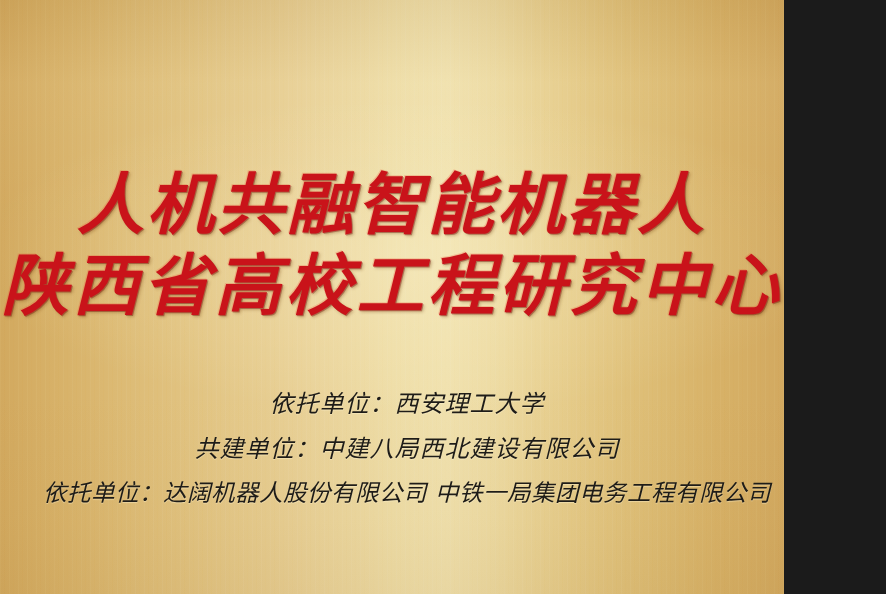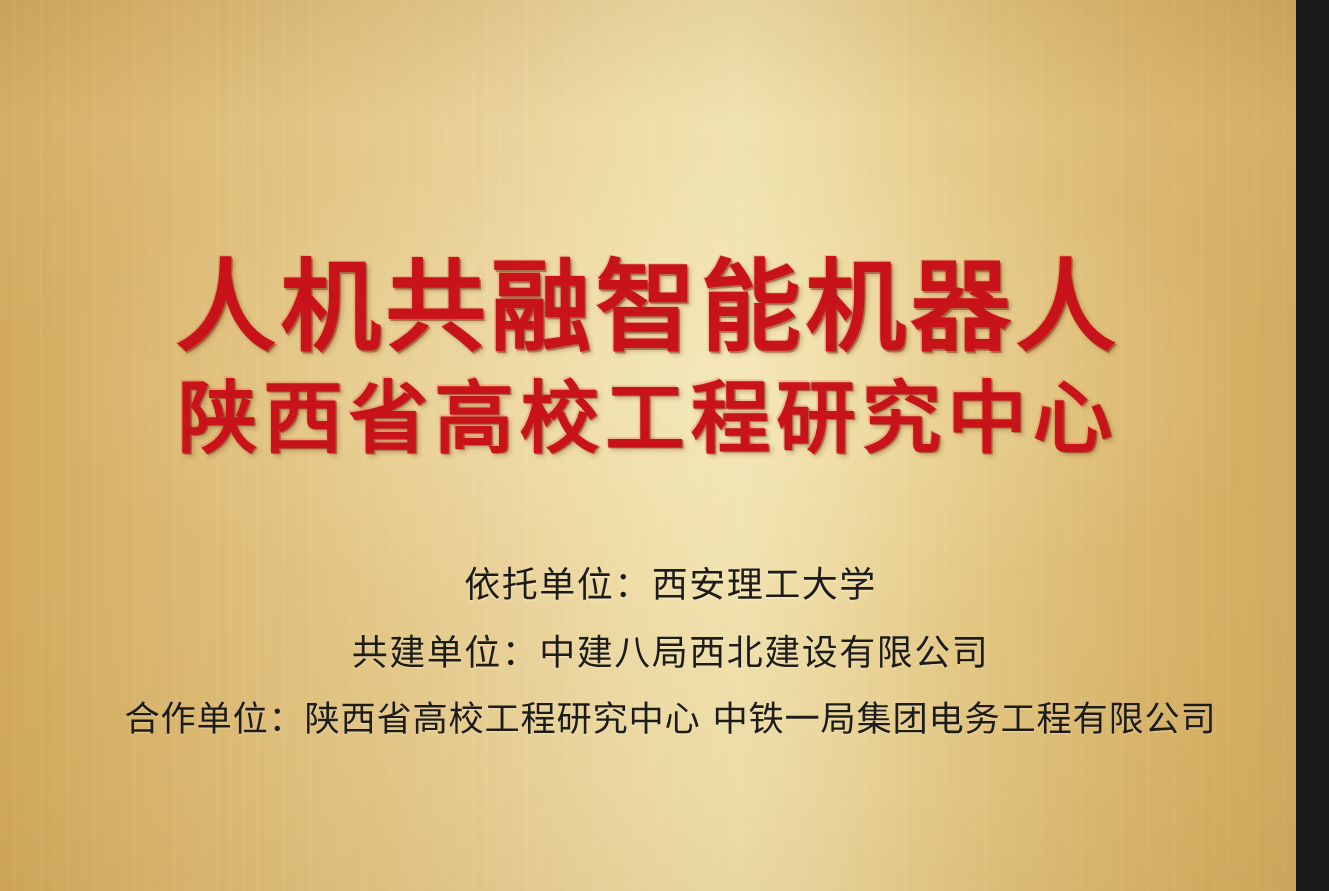--- a/index.html
+++ b/index.html
@@ -4,41 +4,42 @@
 <title>人机共融智能机器人 陕西省高校工程研究中心</title>
 <style>
   html, body {
     margin: 0;
     padding: 0;
     background: #1b1b1b;
   }
 
   #plaque {
     position: relative;
-    width: 864px;
+    width: 784px;
     height: 594px;
     overflow: hidden;
     font-family: "Liberation Sans", "DejaVu Sans", sans-serif;
     
     background:
       linear-gradient(
         90deg,
         #d2a95f   0%,
         #d7b168   7%,
         #dcba74  15%,
         #e2c584  26%,
         #e8d096  38%,
         #eedda7  50%,
         #f0e1ae  57%,
         #ecd9a0  64%,
         #e4c986  74%,
         #dcbb73  84%,
         #d7b167  92%,
         #d2a960 100%
       );
+    font-style: italic;
   }
 
   
   #plaque .striations {
     position: absolute;
     inset: 0;
     pointer-events: none;
     background-image: repeating-linear-gradient(
       90deg,
       rgba(255,255,255,0.055) 0px,
@@ -117,21 +118,21 @@
       -1px -1px 0  rgba(240, 70, 40, 0.22);
   }
 
   .title-line.l1 {
     font-size: 67px;
     letter-spacing: 3px;
     transform: scaleX(1.0);
   }
 
   .title-line.l2 {
-    font-size: 53px;
+    font-size: 67px;
     letter-spacing: 4px;
     margin-top: 14px;
   }
 
   
   .subtitle-block {
     margin-top: 72px;
     width: 100%;
     text-align: center;
     user-select: none;
@@ -168,17 +169,17 @@
   <div class="content">
 
     <div class="title-block">
       <span class="title-line l1">人机共融智能机器人</span>
       <span class="title-line l2">陕西省高校工程研究中心</span>
     </div>
 
     <div class="subtitle-block">
       <span class="subtitle-line s1">依托单位：西安理工大学</span>
       <span class="subtitle-line s2">共建单位：中建八局西北建设有限公司</span>
-      <span class="subtitle-line s3">合作单位：陕西省高校工程研究中心  中铁一局集团电务工程有限公司</span>
+      <span class="subtitle-line s3">依托单位：达阔机器人股份有限公司  中铁一局集团电务工程有限公司</span>
     </div>
 
   </div>
 </div>
 
 </body></html>

